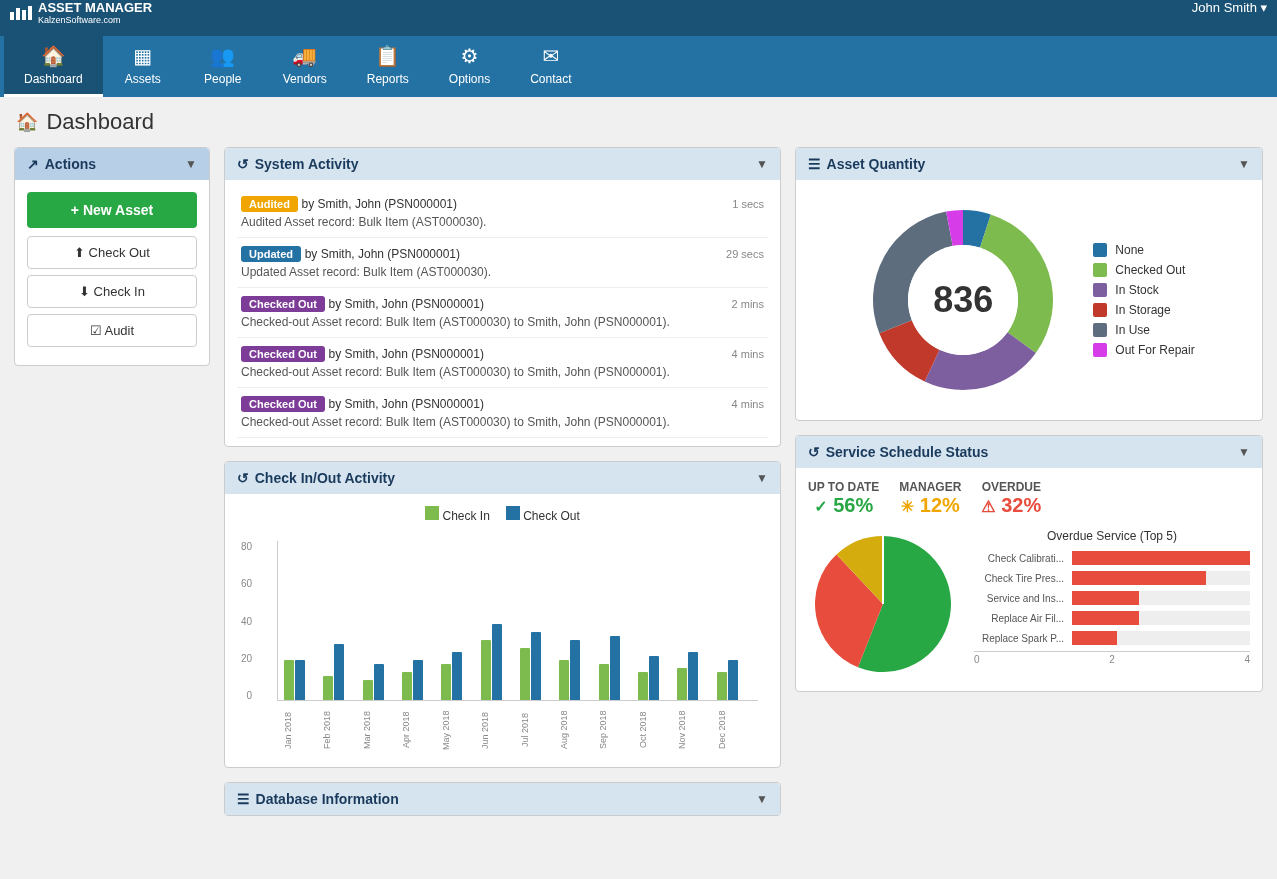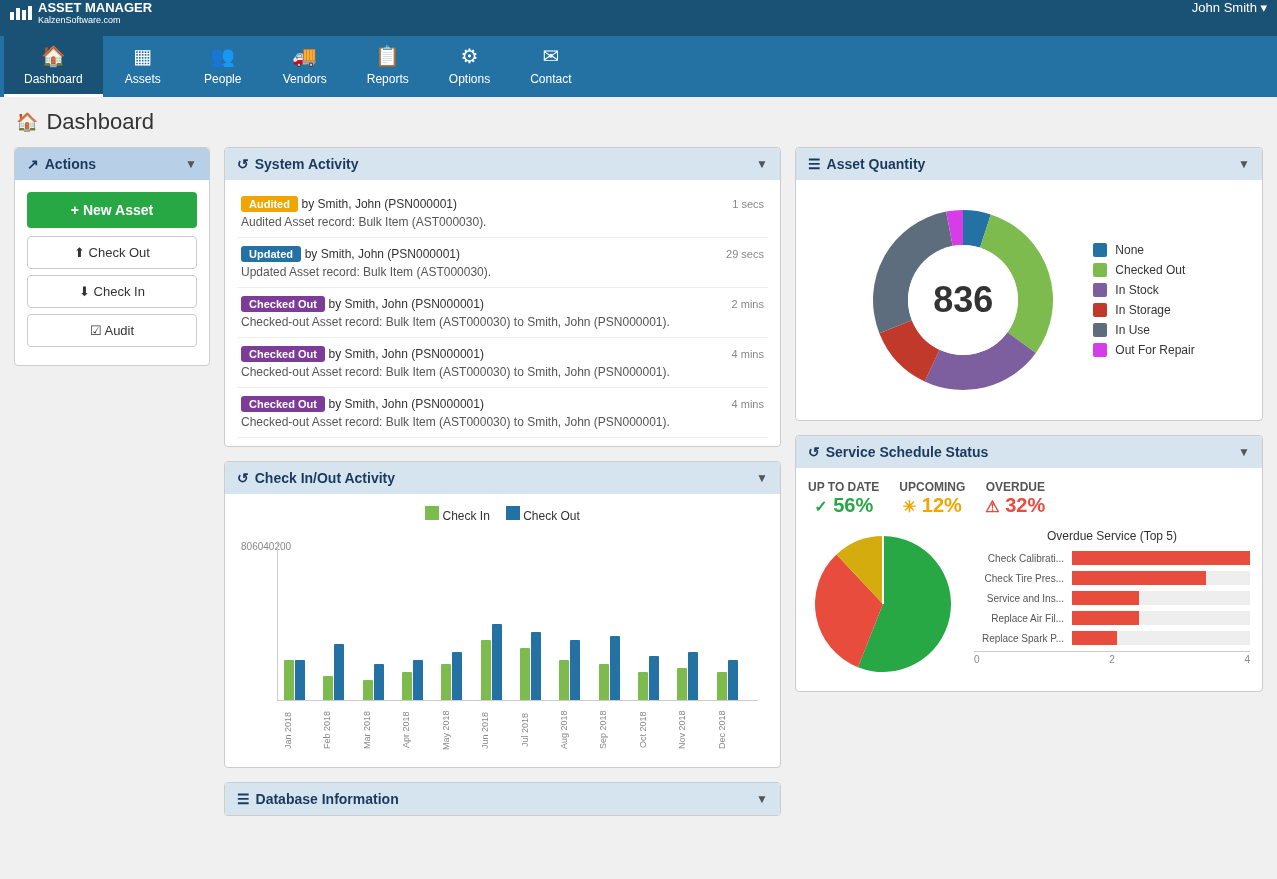--- a/index.html
+++ b/index.html
@@ -64,21 +64,21 @@
     .legend-item { display: flex; align-items: center; gap: 8px; font-size: 12px; }
     .legend-color { width: 14px; height: 14px; border-radius: 2px; flex-shrink: 0; }
 
     
     .bar-chart-area { padding: 10px 10px 0 40px; position: relative; }
     .bar-chart-legend { display: flex; gap: 16px; justify-content: center; margin-bottom: 8px; font-size: 12px; }
     .legend-dot { width: 14px; height: 14px; display: inline-block; }
     .bars-wrapper { display: flex; align-items: flex-end; gap: 4px; height: 160px; border-left: 1px solid #ccc; border-bottom: 1px solid #ccc; padding: 0 6px; position: relative; }
     .bar-group { display: flex; gap: 1px; align-items: flex-end; flex: 1; }
     .bar { border-radius: 1px 1px 0 0; }
-    .y-axis { position: absolute; left: -36px; top: 0; height: 100%; display: flex; flex-direction: row; justify-content: space-between; font-size: 10px; color: #888; text-align: right; }
+    .y-axis { position: absolute; left: -36px; top: 0; height: 100%; display: flex; flex-direction: column; justify-content: space-between; font-size: 10px; color: #888; text-align: right; }
     .x-labels { display: flex; gap: 4px; padding: 0 6px; margin-top: 4px; }
     .x-label { flex: 1; font-size: 9px; color: #888; text-align: center; writing-mode: vertical-rl; transform: rotate(180deg); height: 50px; }
 
     
     .service-card .card-body { padding: 12px; }
     .service-stats { display: flex; gap: 20px; margin-bottom: 12px; }
     .stat-item { display: flex; flex-direction: column; align-items: center; }
     .stat-label { font-size: 12px; font-weight: bold; color: #555; }
     .stat-value { font-size: 20px; font-weight: bold; }
     .stat-uptodate { color: #28a745; }
@@ -397,21 +397,21 @@
       <div class="card-body">
         <div class="service-stats">
           <div class="stat-item">
             <div class="stat-label">UP TO DATE</div>
             <div class="stat-value stat-uptodate">
               <span style="font-size:16px;">✓</span>
               <span>56%</span>
             </div>
           </div>
           <div class="stat-item">
-            <div class="stat-label">UPCOMING</div>
+            <div class="stat-label">MANAGER</div>
             <div class="stat-value stat-upcoming">
               <span style="font-size:16px;">✳</span>
               <span>12%</span>
             </div>
           </div>
           <div class="stat-item">
             <div class="stat-label">OVERDUE</div>
             <div class="stat-value stat-overdue">
               <span style="font-size:16px;">⚠</span>
               <span>32%</span>

